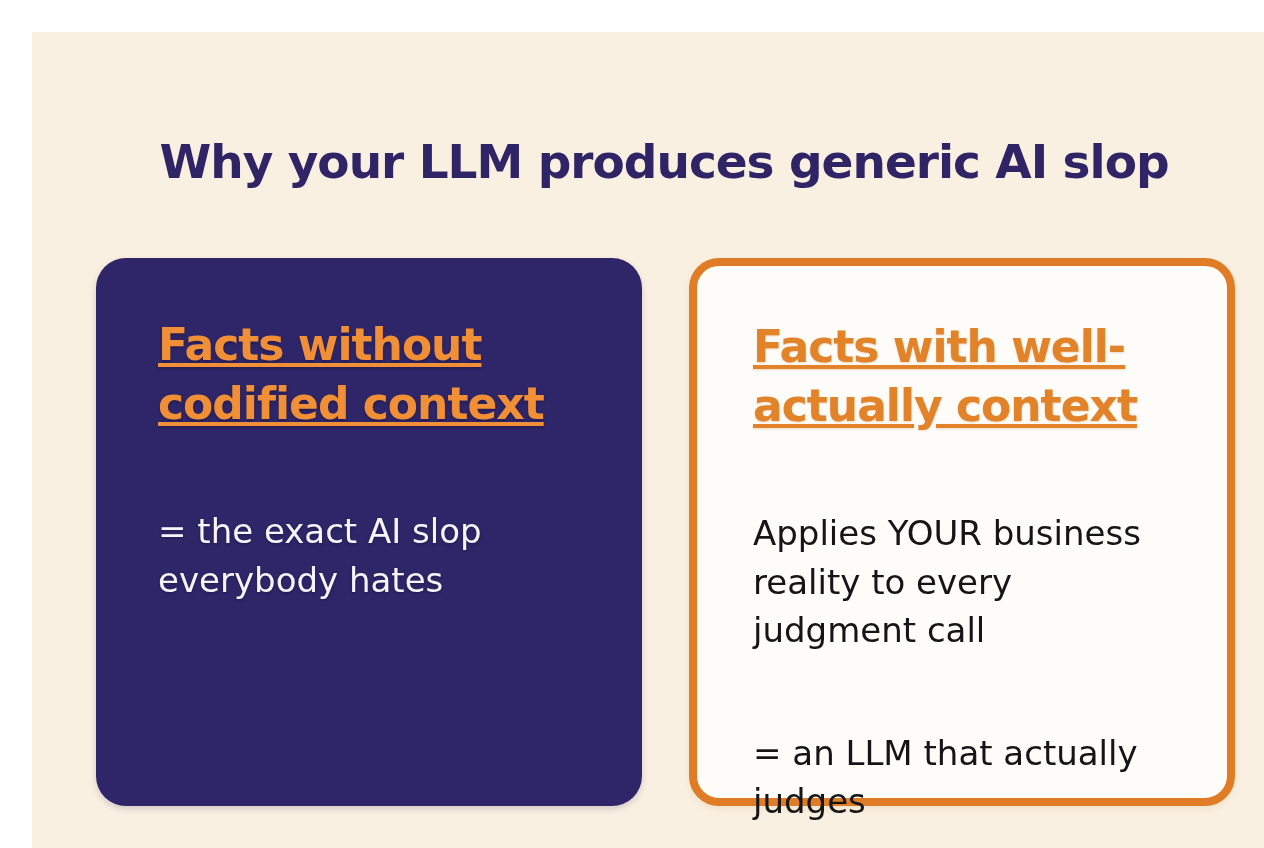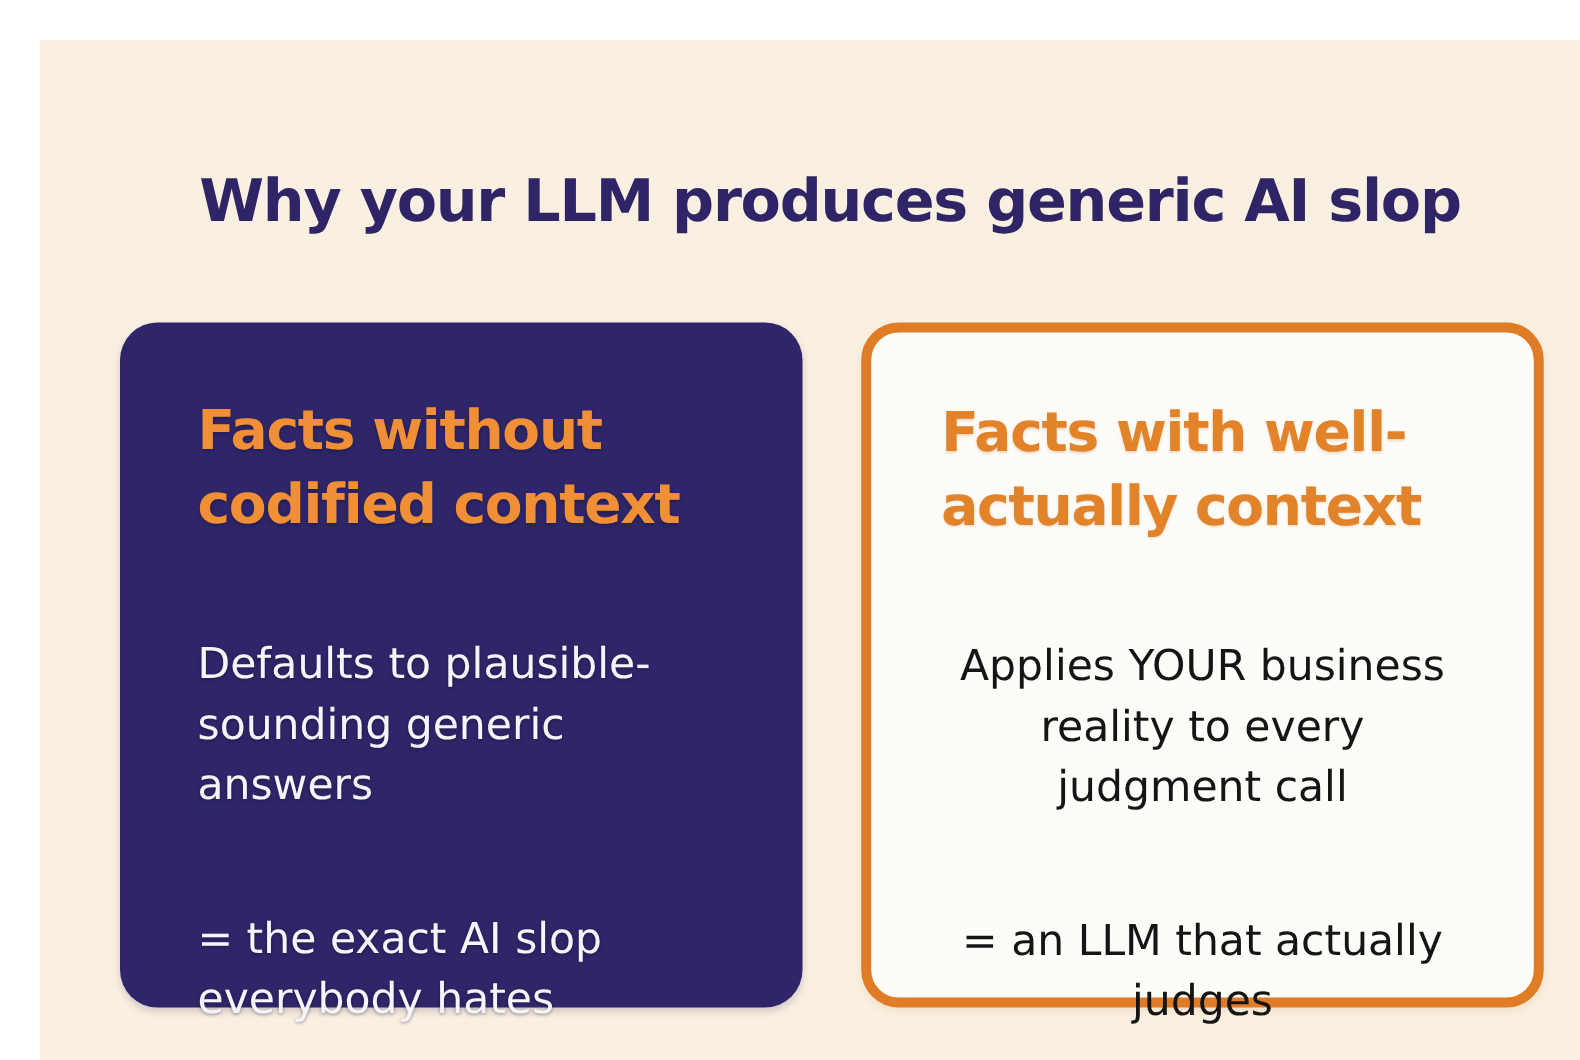--- a/index.html
+++ b/index.html
@@ -53,20 +53,21 @@
     padding: 36px 40px;
     box-shadow: 0 3px 6px rgba(180, 120, 50, 0.12);
   }
 
   .card-heading {
     font-size: 44px;
     font-weight: bold;
     letter-spacing: -1px;
     line-height: 1.33;
     white-space: pre-line;
+    text-decoration: underline;
   }
 
   .card--dark .card-heading {
     color: #f08f36;
     text-shadow: 0 2px 3px rgba(20, 12, 50, 0.35);
   }
 
   .card--light .card-heading {
     color: #e2832a;
     text-shadow: 0 1px 2px rgba(190, 110, 30, 0.25);
@@ -82,36 +83,32 @@
   .card-body.conclusion {
   }
 
   .card--dark .card-body {
     color: #f6f4f9;
     text-shadow: 0 1px 3px rgba(15, 10, 45, 0.45);
   }
 
   .card--light .card-body {
     color: #151515;
-    text-align: center;
   }
 </style>
 </head>
 <body>
 
 <div class="canvas">
 
   <h1 class="title">Why your LLM produces generic AI slop</h1>
 
   <section class="card card--dark">
     <h2 class="card-heading">Facts without
 codified context</h2>
-    <p class="card-body">Defaults to plausible-
-sounding generic
-answers</p>
     <p class="card-body conclusion">= the exact AI slop
 everybody hates</p>
   </section>
 
   <section class="card card--light">
     <h2 class="card-heading">Facts with well-
 actually context</h2>
     <p class="card-body">Applies YOUR business
 reality to every
 judgment call</p>

